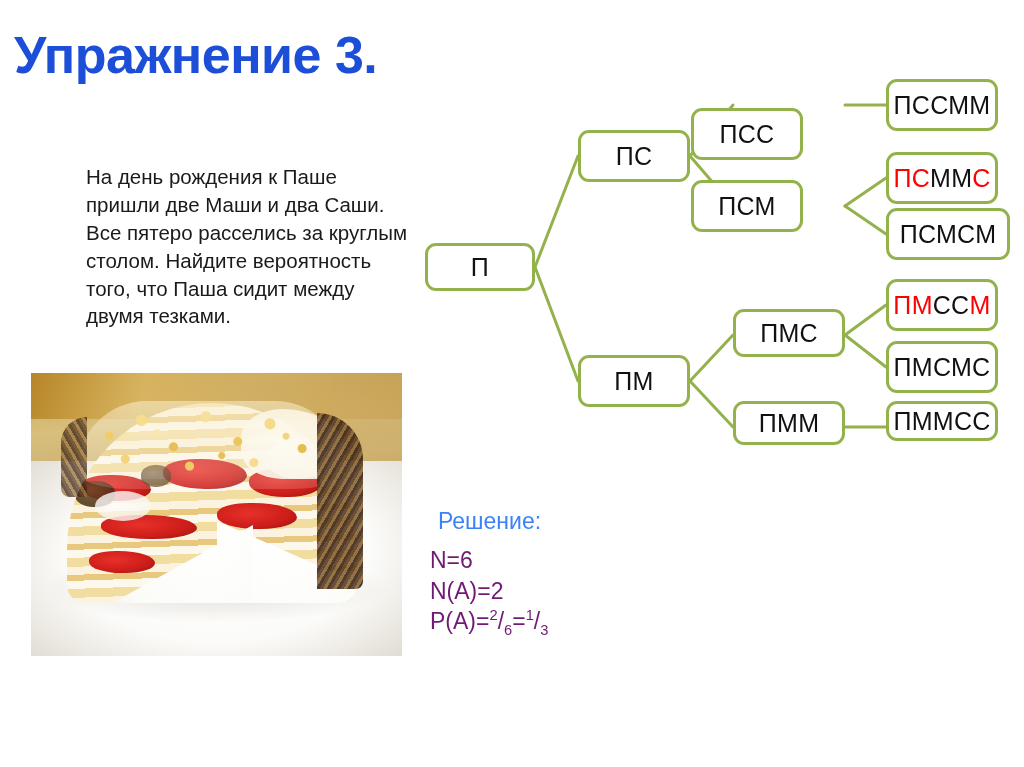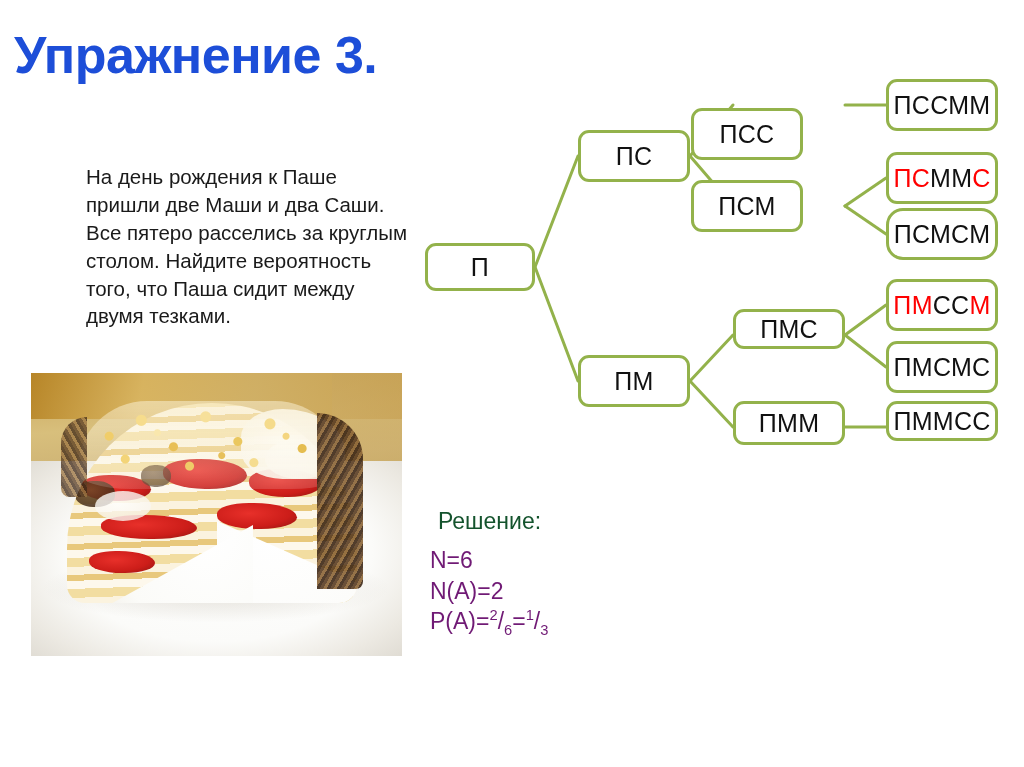--- a/index.html
+++ b/index.html
@@ -171,21 +171,21 @@
     white-space: nowrap;
   }
   .node .hl { color: var(--hl-color, #ff0000); }
 
   
   #solution { position: absolute; left: 430px; top: 508px; }
   #solution-heading {
     font-size: 23px;
     margin-bottom: 10px;
     padding-left: 8px;
-    color: #14532d;
+    color: #3b82f6;
   }
   .sol-line {
     font-size: 23px;
     line-height: 1.33;
     color: #701a75;
     white-space: nowrap;
   }
   .frac { letter-spacing: 0; }
   .frac sup, .frac sub { font-size: 0.64em; }
   .frac sup { vertical-align: super; }
@@ -257,32 +257,32 @@
       </g>
     </svg>
 
     <div class="node" style="left:425px; top:243px; width:110px; height:48px;">П</div>
 
     <div class="node" style="left:578px; top:130px; width:112px; height:52px;">ПС</div>
     <div class="node" style="left:578px; top:355px; width:112px; height:52px;">ПМ</div>
 
     <div class="node" style="left:691px; top:79px; width:112px; height:52px;margin-top:29px;">ПСС</div>
     <div class="node" style="left:691px; top:180px; width:112px; height:52px;">ПСМ</div>
-    <div class="node" style="left:733px; top:309px; width:112px; height:40px;">ПМС</div>
+    <div class="node" style="left:733px; top:309px; width:112px; height:48px;">ПМС</div>
     <div class="node" style="left:733px; top:401px; width:112px; height:44px;">ПММ</div>
 
     <div class="node" style="left:886px; top:79px; width:112px; height:52px;">
         <span>ПССММ</span>
       </div>
     <div class="node" style="left:886px; top:152px; width:112px; height:52px;">
         <span class="hl">ПС</span>
         <span>ММ</span>
         <span class="hl">С</span>
       </div>
-    <div class="node" style="left:886px; top:208px; width:112px; height:52px;border-radius:17px;">
+    <div class="node" style="left:886px; top:208px; width:124px; height:52px;">
         <span>ПСМСМ</span>
       </div>
     <div class="node" style="left:886px; top:279px; width:112px; height:52px;">
         <span class="hl">ПМ</span>
         <span>СС</span>
         <span class="hl">М</span>
       </div>
     <div class="node" style="left:886px; top:341px; width:112px; height:52px;">
         <span>ПМСМС</span>
       </div>

